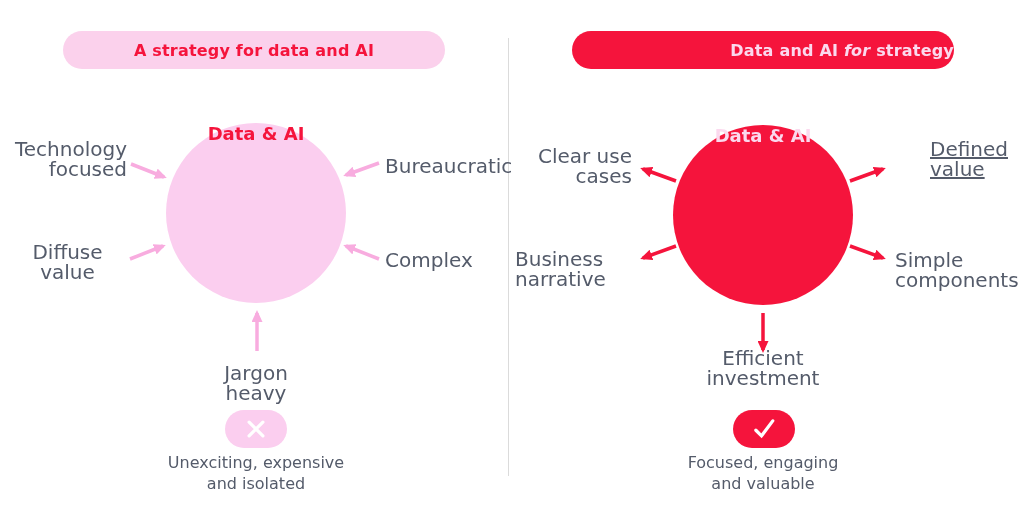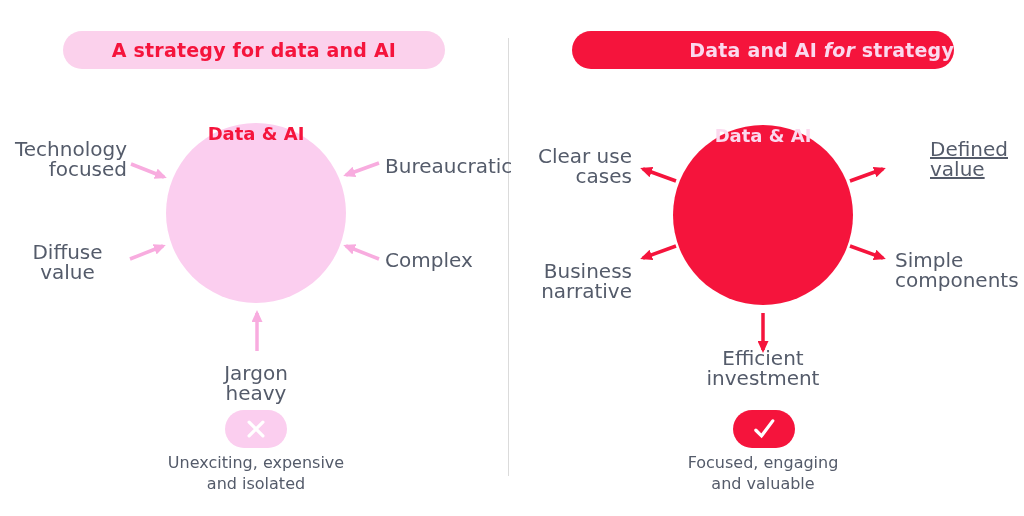--- a/index.html
+++ b/index.html
@@ -12,21 +12,21 @@
   }
   .divider {
     position:absolute; left:508px; top:38px;
     width:1px; height:438px;
     background:var(--divider,#dbdbdb);
   }
   .pill {
     position:absolute; top:31px; width:382px; height:38px;
     border-radius:19px;
     display:flex; align-items:center; justify-content:center;
-    font-size:19px; font-weight:bold; letter-spacing:0.2px;
+    font-size:16px; font-weight:bold; letter-spacing:0.2px;
   }
   .pill-left  { left:63px;  background:var(--pink-pill-bg,#fbd1ec); color:var(--red,#f5143c); }
   .pill-right { left:572px; background:var(--red,#f5143c); color:var(--pink-text-on-red,#fbd9ee);justify-content:flex-end; }
   .pill-right .it { font-style:italic; font-weight:bold; }
   .circle {
     position:absolute; width:180px; height:180px; border-radius:50%;
     display:flex; align-items:flex-start; justify-content:center;
     font-size:18px; font-weight:bold;
   }
   .circle-left  { left:166px; top:123px; background:var(--pink-circle-bg,#fbceef); color:var(--red,#f5143c); }
@@ -37,21 +37,21 @@
     font-size:20px; line-height:20px;
     white-space:pre-line;
   }
   .lbl-tech      { left:10px;  top:139px; width:117px; text-align:right; }
   .lbl-bureau    { left:385px; top:156px; }
   .lbl-diffuse   { left:10px;  top:242px; width:115px; text-align:center; }
   .lbl-complex   { left:385px; top:250px; }
   .lbl-jargon    { left:196px; top:348px; width:120px; text-align:center;margin-top:15px; }
   .lbl-clear     { left:515px; top:146px; width:117px; text-align:right; }
   .lbl-defined   { left:930px; top:139px;text-decoration:underline; }
-  .lbl-business  { left:515px; top:249px; width:117px; text-align:right;margin-top:12px; }
+  .lbl-business  { left:515px; top:249px; width:117px; text-align:left; }
   .lbl-simple    { left:895px; top:250px; }
   .lbl-efficient { left:703px; top:348px; width:120px; text-align:center; }
   .caption {
     position:absolute; top:452px; width:250px; text-align:center;
     color:var(--label-text,#545b6a); font-size:16px; line-height:21px;
     white-space:pre-line;
   }
   .caption-left  { left:131px; }
   .caption-right { left:638px; }
   .badge {

